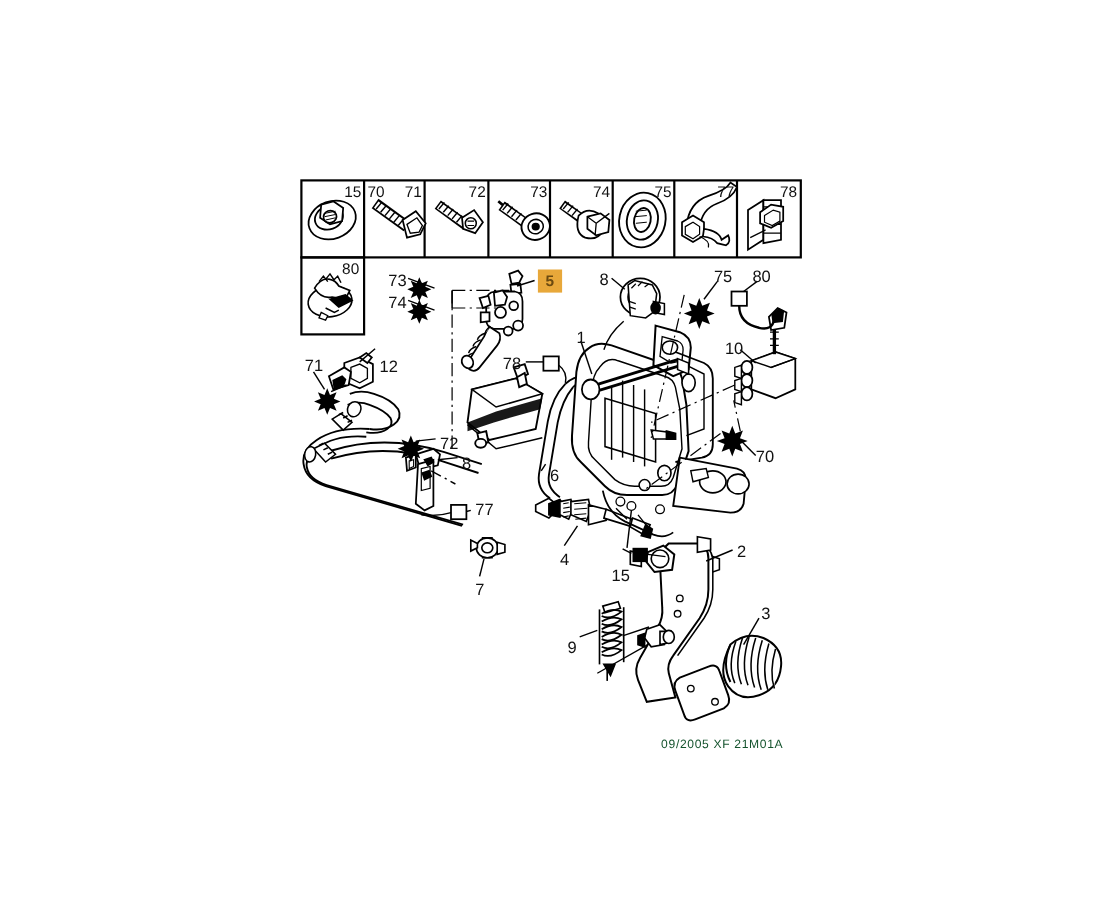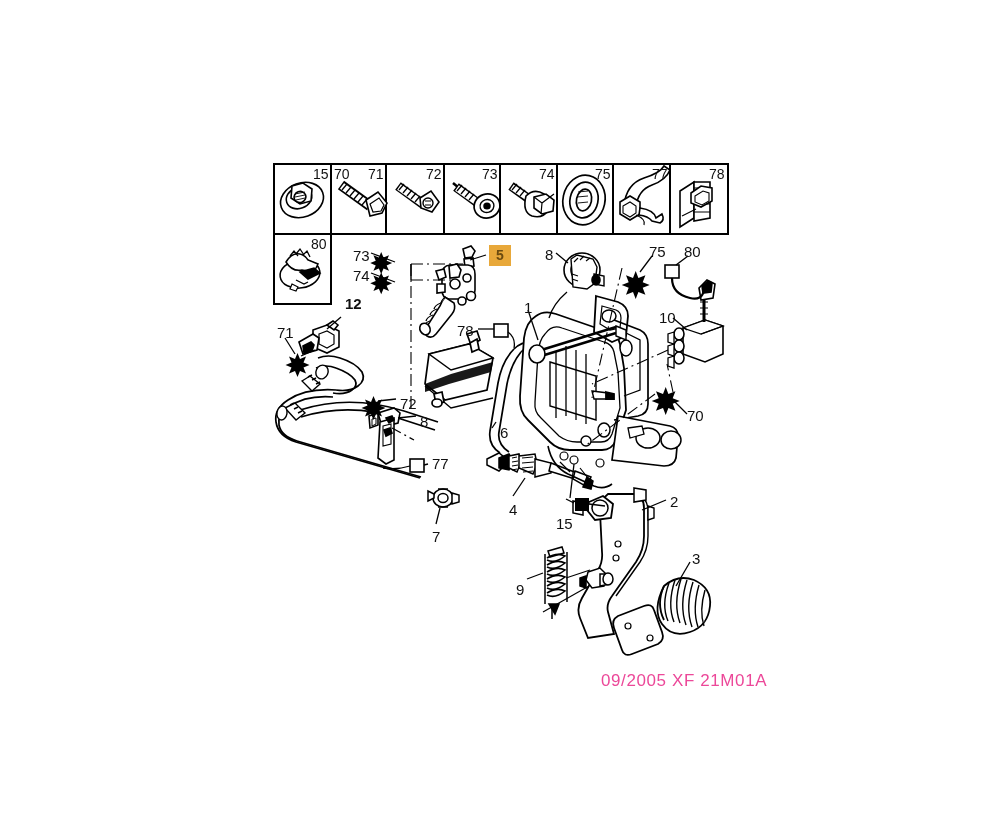--- a/index.html
+++ b/index.html
@@ -27,22 +27,22 @@
     background:#E8A83A;
     color:#6b4a10;
     padding:3px 7px 4px 7px;
     font-weight:bold;
     font-size:14px;
     line-height:14px;
   }
   .caption{
     position:absolute;
     font-family:"Liberation Sans", sans-serif;
-    font-size:17px;
-    color:#ec4899;
+    font-size:11px;
+    color:#14532d;
     letter-spacing:0.6px;
     white-space:nowrap;
   }
 </style>
 </head>
 <body>
 
 <div id="stage">
 
   <svg id="art" viewBox="0 0 998 835" xmlns="http://www.w3.org/2000/svg">
@@ -590,21 +590,21 @@
   <div class="lbl legend" style="left:311px;top:221px;">80</div>
 
   <div class="lbl" style="left:353px;top:232px;">73</div>
   <div class="lbl" style="left:353px;top:252px;">74</div>
   <div class="lbl hl" style="left:489px;top:229px;">5</div>
   <div class="lbl" style="left:545px;top:231px;">8</div>
   <div class="lbl" style="left:649px;top:228px;">75</div>
   <div class="lbl" style="left:684px;top:228px;">80</div>
   <div class="lbl" style="left:524px;top:284px;">1</div>
   <div class="lbl" style="left:659px;top:294px;">10</div>
-  <div class="lbl" style="left:345px;top:280px;font-weight:bold;">12</div>
+  <div class="lbl" style="left:345px;top:310px;">12</div>
   <div class="lbl" style="left:277px;top:309px;">71</div>
   <div class="lbl" style="left:457px;top:307px;">78</div>
   <div class="lbl" style="left:400px;top:380px;">72</div>
   <div class="lbl" style="left:420px;top:398px;">8</div>
   <div class="lbl" style="left:687px;top:392px;">70</div>
   <div class="lbl" style="left:500px;top:409px;">6</div>
   <div class="lbl" style="left:432px;top:440px;">77</div>
   <div class="lbl" style="left:432px;top:513px;">7</div>
   <div class="lbl" style="left:509px;top:486px;">4</div>
   <div class="lbl" style="left:670px;top:478px;">2</div>

